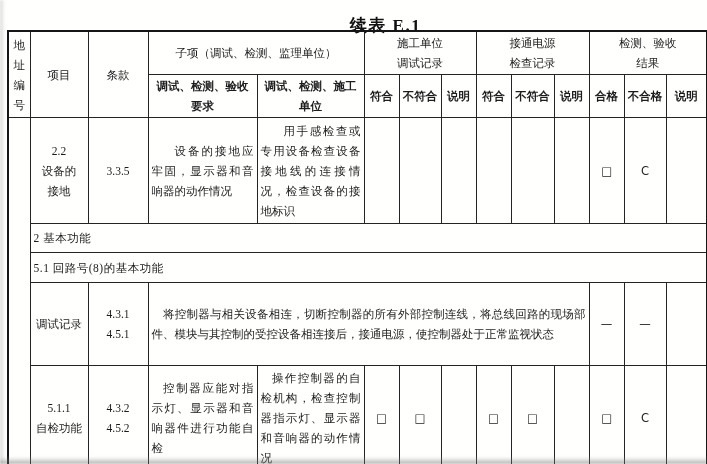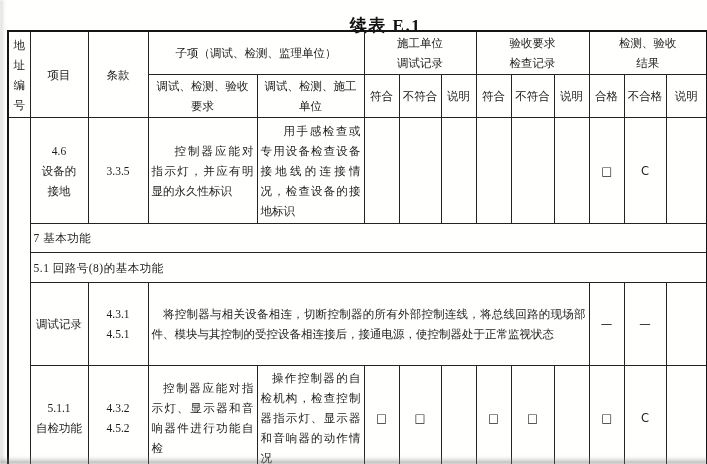--- a/index.html
+++ b/index.html
@@ -17,21 +17,21 @@
     border:2px solid #151515;border-bottom-width:3px;
   }
   table.tbl td{
     border:1px solid #242424;padding:1px 3px;font-size:11.5px;line-height:20px;
     vertical-align:middle;overflow:hidden;word-break:break-all;
   }
   .c{text-align:center;}
   .pre{white-space:pre-line;}
   .addr{font-size:11px;line-height:15px;padding:0;}
   .hgroup{font-size:11.5px;line-height:19px;}
-  .sub{font-size:10.5px;line-height:14px;padding:0 1px;}
+  .sub{font-size:10.5px;line-height:14px;padding:0 1px;font-weight:bold;}
   .just{text-align:justify;text-align-last:left;padding:2px 5px;font-size:12px;line-height:21px;}
   .ind1{text-indent:1em;}
   .ind2{text-indent:2em;margin-top:36px;}
   .itemcell{font-size:11.5px;line-height:22px;}
   .sec{font-size:12px;padding-left:8px;letter-spacing:.5px;}
   .mark{font-size:12px;font-family:"DejaVu Sans","Liberation Sans",sans-serif;color:#222;}
   .thickl{border-left:3px double #151515;}
   .smudge-bottom{
     position:absolute;left:0;right:0;bottom:0;height:8px;
     background:linear-gradient(to top,rgba(110,110,110,.55),rgba(170,170,170,.18) 65%,rgba(255,255,255,0));
@@ -72,21 +72,21 @@
         <tr style="height:42px">
       <td rowspan="2" class="c pre addr">地
 址
 编
 号</td>
       <td rowspan="2" class="c hgroup">项目</td>
       <td rowspan="2" class="c hgroup">条款</td>
       <td colspan="2" class="c hgroup">子项（调试、检测、监理单位）</td>
       <td colspan="3" class="c pre hgroup">施工单位
 调试记录</td>
-      <td colspan="3" class="c pre hgroup">验收要求
+      <td colspan="3" class="c pre hgroup">接通电源
 检查记录</td>
       <td colspan="3" class="c pre hgroup thickl">检测、验收
 结果</td>
     </tr>
 
     <tr style="height:28px">
       <td class="c sub">调试、检测、验收要求</td>
       <td class="c sub">调试、检测、施工单位</td>
       <td class="c sub">符合</td>
       <td class="c sub">不符合</td>
@@ -94,39 +94,39 @@
       <td class="c sub">符合</td>
       <td class="c sub">不符合</td>
       <td class="c sub">说明</td>
       <td class="c sub thickl">合格</td>
       <td class="c sub">不合格</td>
       <td class="c sub">说明</td>
     </tr>
 
     <tr style="height:106px">
       <td rowspan="5" class="c"></td>
-      <td class="c pre itemcell">4.6
+      <td class="c pre itemcell">2.2
 设备的
 接地</td>
       <td class="c itemcell">3.3.5</td>
-      <td class="just ind2">控制器应能对指示灯，并应有明显的永久性标识</td>
+      <td class="just ind2">设备的接地应牢固，显示器和音响器的动作情况</td>
       <td class="just ind2">用手感检查或专用设备检查设备接地线的连接情况，检查设备的接地标识</td>
       <td class="c mark"></td>
       <td class="c mark"></td>
       <td class="c mark"></td>
       <td class="c mark"></td>
       <td class="c mark"></td>
       <td class="c mark"></td>
       <td class="c mark thickl">□</td>
       <td class="c mark">C</td>
       <td class="c mark"></td>
     </tr>
 
     <tr style="height:29px">
-      <td colspan="13" class="sec">7 基本功能</td>
+      <td colspan="13" class="sec">2 基本功能</td>
     </tr>
 
     <tr style="height:30px">
       <td colspan="13" class="sec">5.1 回路号(8)的基本功能</td>
     </tr>
 
     <tr style="height:83px">
       <td class="c itemcell">调试记录</td>
       <td class="c pre itemcell">4.3.1
 4.5.1</td>

